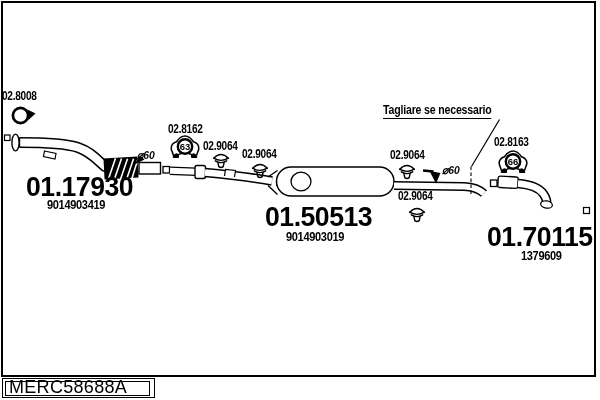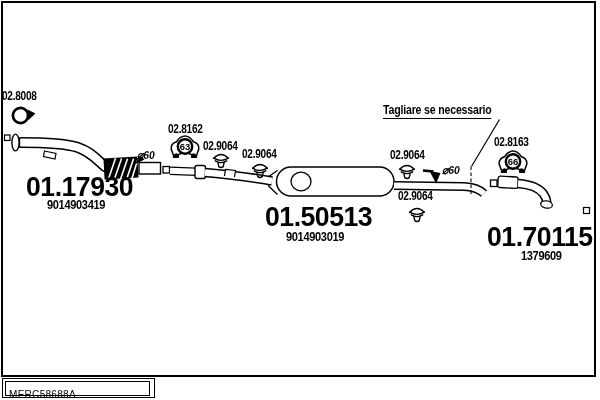--- a/index.html
+++ b/index.html
@@ -15,21 +15,21 @@
           transform:scaleX(0.95); transform-origin:left top; white-space:nowrap; }
   .ref  { font-weight:bold; font-size:13px; letter-spacing:-0.4px; line-height:1;
           transform:scaleX(0.85); transform-origin:left top; white-space:nowrap; }
   .dia  { font-weight:bold; font-style:italic; font-size:11.5px; line-height:1;
           transform:scaleX(0.9); transform-origin:left top; white-space:nowrap; }
   .note { font-weight:bold; font-size:12px; letter-spacing:-0.2px; line-height:1;
           padding-bottom:2px; border-bottom:1.5px solid #000;
           transform:scaleX(0.88); transform-origin:left top; white-space:nowrap; }
   .tbox-outer { left:2px; top:378px; width:151px; height:18px; border:1.5px solid #000; background:#fff; }
   .tbox-inner { left:5px; top:381px; width:143px; height:13px; border:1px solid #000; background:#fff; }
-  .tbox-text  { left:9px; top:390px; font-size:10px; letter-spacing:0.3px; line-height:1; white-space:nowrap; }
+  .tbox-text  { left:9px; top:378px; font-size:18px; letter-spacing:0.3px; line-height:1; white-space:nowrap; }
   svg { position:absolute; left:0; top:0; }
 </style>
 </head>
 <body>
 
 <div class="screen">
 
   <div class="abs frame"></div>
 
   <svg width="600" height="400" viewBox="0 0 600 400">

